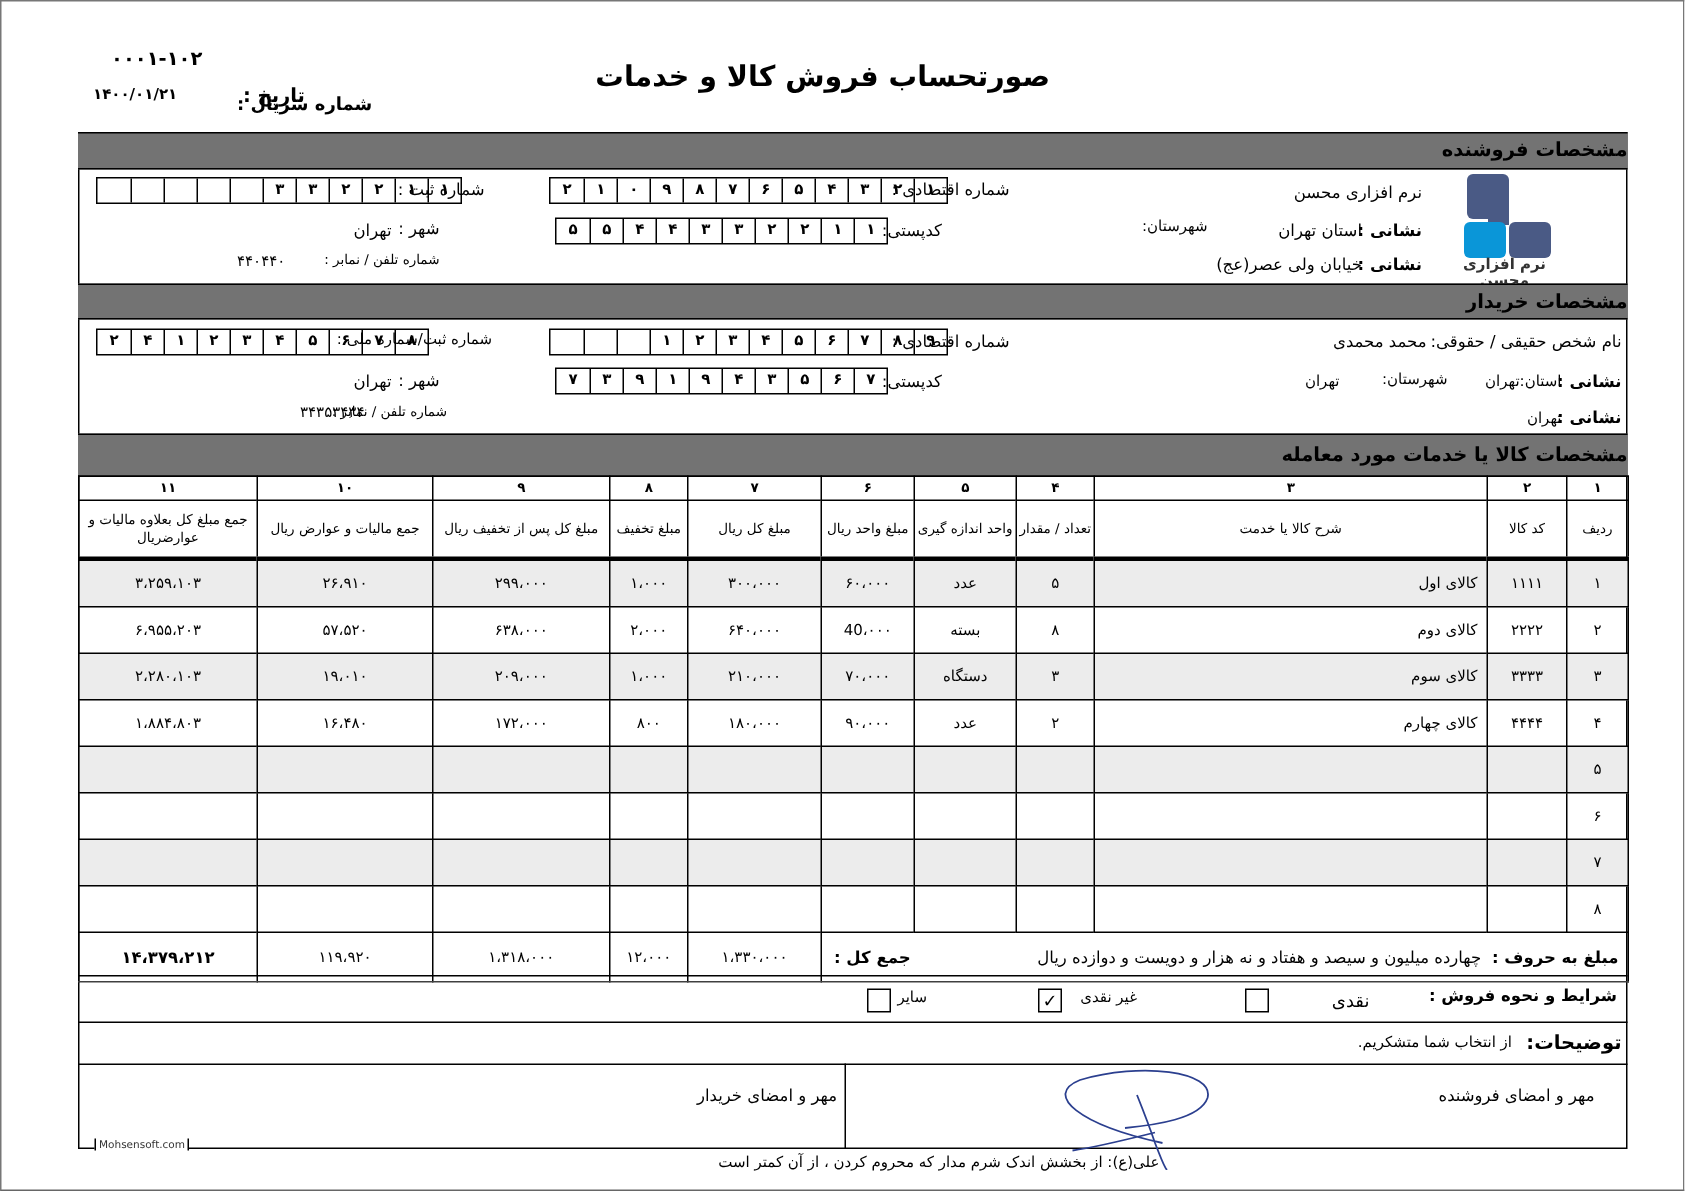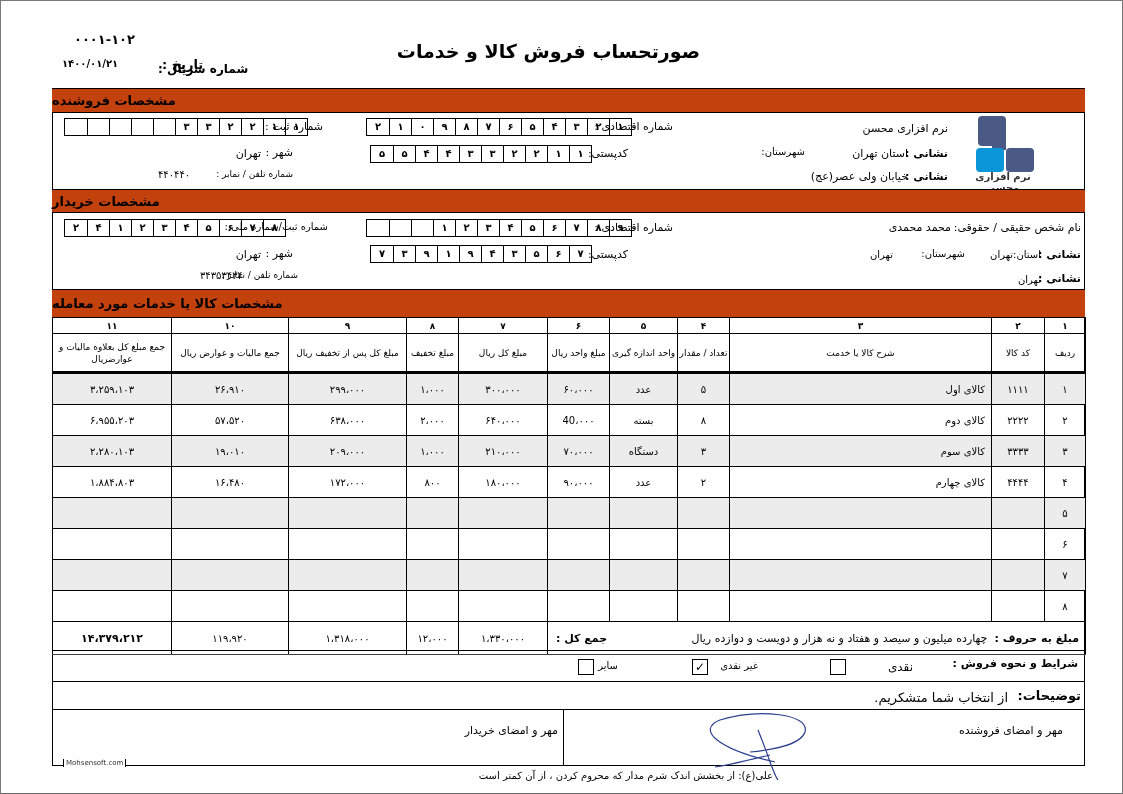--- a/index.html
+++ b/index.html
@@ -6,21 +6,21 @@
   body {
     width:1123px; height:794px; background:#ffffff; position:relative; overflow:hidden;
     font-family:"DejaVu Sans", sans-serif; color:#000; direction:rtl;
   }
   .page-border { position:absolute; left:0; top:0; width:1121px; height:792px; border:1px solid #777; border-bottom:2px solid #666; }
   .abs { position:absolute; white-space:nowrap; }
   .title { left:430px; top:40px; width:270px; text-align:center; font-size:19px; font-weight:bold; }
   .meta-label { font-size:12px; font-weight:bold; }
   .meta-value { font-size:13px; font-weight:bold; direction:ltr; }
   .frame { position:absolute; left:52px; top:88px; width:1033px; height:678px; border:1px solid #000; box-sizing:border-box; }
-  .band { position:absolute; left:52px; width:1033px; background:#c2410c; border-top:1px solid #000; border-bottom:1px solid #000; box-sizing:border-box; text-align:left; font-size:13px; font-weight:bold; }
+  .band { position:absolute; left:52px; width:1033px; background:#737373; border-top:1px solid #000; border-bottom:1px solid #000; box-sizing:border-box; text-align:right; font-size:13px; font-weight:bold; }
   .lbl { position:absolute; font-size:11px; white-space:nowrap; }
   .boxes { position:absolute; display:flex; direction:rtl; border:1px solid #000; height:16px; }
   .boxes span { width:22px; height:16px; border-left:1px solid #000; font-size:10px; text-align:center; line-height:16px; font-weight:bold; box-sizing:border-box; }
   .boxes span:last-child { border-left:none; }
   table.items { position:absolute; left:52px; top:317px; width:1033px; border-collapse:collapse; table-layout:fixed; }
   table.items td, table.items th { border:1px solid #000; font-size:9px; text-align:center; padding:0; font-weight:normal; }
   table.items tr.num th { height:15px; font-weight:bold; font-size:9px; }
   table.items tr.head th { height:37px; line-height:12px; }
   table.items tr.row td { height:30px; font-size:10px; }
   table.items tr.row.shade td { background:#ececec; }
@@ -338,21 +338,21 @@
 <div class="lbl" style="right:45px; top:657px; font-weight:bold;">شرایط و نحوه فروش :</div>
 <div class="lbl" style="right:210px; top:660px; font-size:12px;">نقدی</div>
 <div class="chk" style="left:830px; top:659px;"></div>
 <div class="lbl" style="right:365px; top:660px; font-size:10px;">غیر نقدی</div>
 <div class="chk" style="left:692px; top:659px; font-weight:bold;">✓</div>
 <div class="lbl" style="right:505px; top:660px; font-size:10px;">سایر</div>
 <div class="chk" style="left:578px; top:659px;"></div>
 
 <div class="hline" style="top:681px;"></div>
 <div class="lbl" style="right:42px; top:688px; font-size:13px; font-weight:bold;">توضیحات:</div>
-<div class="lbl" style="right:115px; top:690px; font-size:13px;">از انتخاب شما متشکریم.</div>
+<div class="lbl" style="right:115px; top:690px; font-size:10px;">از انتخاب شما متشکریم.</div>
 
 <div class="hline" style="top:709px;"></div>
 <div style="position:absolute; left:563px; top:709px; height:57px; border-left:1px solid #000;"></div>
 <div class="lbl" style="right:60px; top:724px;">مهر و امضای فروشنده</div>
 <div class="lbl" style="right:565px; top:724px;">مهر و امضای خریدار</div>
 <svg style="position:absolute; left:690px; top:710px;" width="150" height="70" viewBox="0 0 150 70">
   <path d="M85 52 C 30 40, 5 20, 30 10 C 70 -2, 120 4, 115 22 C 110 36, 80 40, 60 42 M 68 20 C 72 30, 76 40, 80 52 C 84 62, 86 68, 88 70 M 80 45 C 60 50, 40 55, 25 57" fill="none" stroke="#2b3f8f" stroke-width="1.2"></path>
 </svg>
 
 <div class="watermark">Mohsensoft.com</div>

